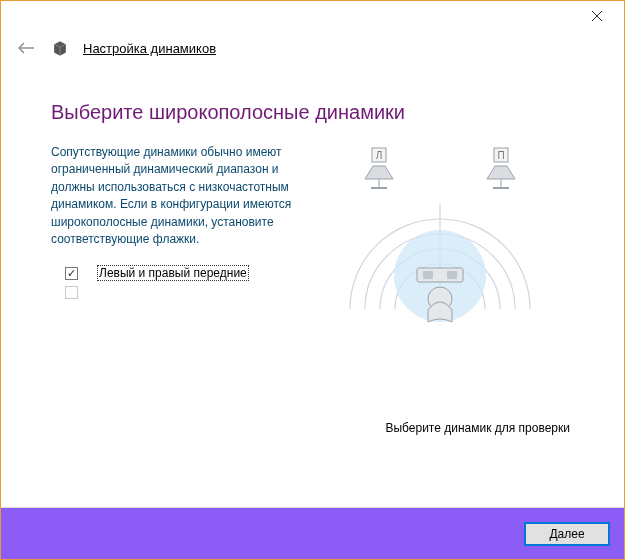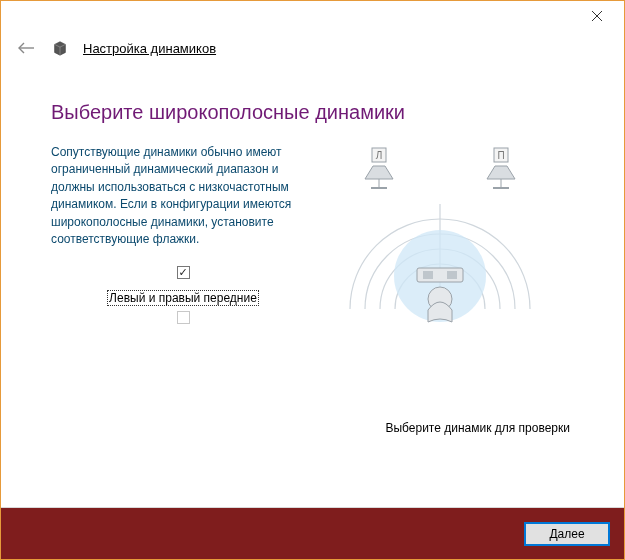--- a/index.html
+++ b/index.html
@@ -82,23 +82,22 @@
     margin: 0 0 18px 0;
   }
   .section-label {
     font-size: 12px;
     color: #000;
     margin: 0 0 10px 0;
   }
   .checkbox-row {
     display: flex;
     align-items: center;
-    gap: 12px;
+    gap: 20px;
     margin: 0 0 6px 14px;
-    flex-direction: column;
   }
   .checkbox-row.disabled { color: #9a9a9a; }
   .chk {
     width: 13px; height: 13px;
     border: 1px solid #777;
     display: flex; align-items: center; justify-content: center;
     font-size: 11px; line-height: 1;
     background: #fff;
   }
   .checkbox-row.disabled .chk { border-color: #c8c8c8; }
@@ -112,21 +111,21 @@
   .hint-text {
     position: absolute;
     bottom: 72px;
     right: 54px;
     font-size: 12px;
     color: #000;
   }
   .footer {
     height: 52px;
     border-top: 1px solid #d9d9d9;
-    background: #7f1d1d;
+    background: #8b5cf6;
     display: flex;
     align-items: center;
     justify-content: flex-end;
     gap: 8px;
     padding: 0 14px;
   }
   .btn {
     min-width: 86px;
     height: 24px;
     font-size: 12px;

